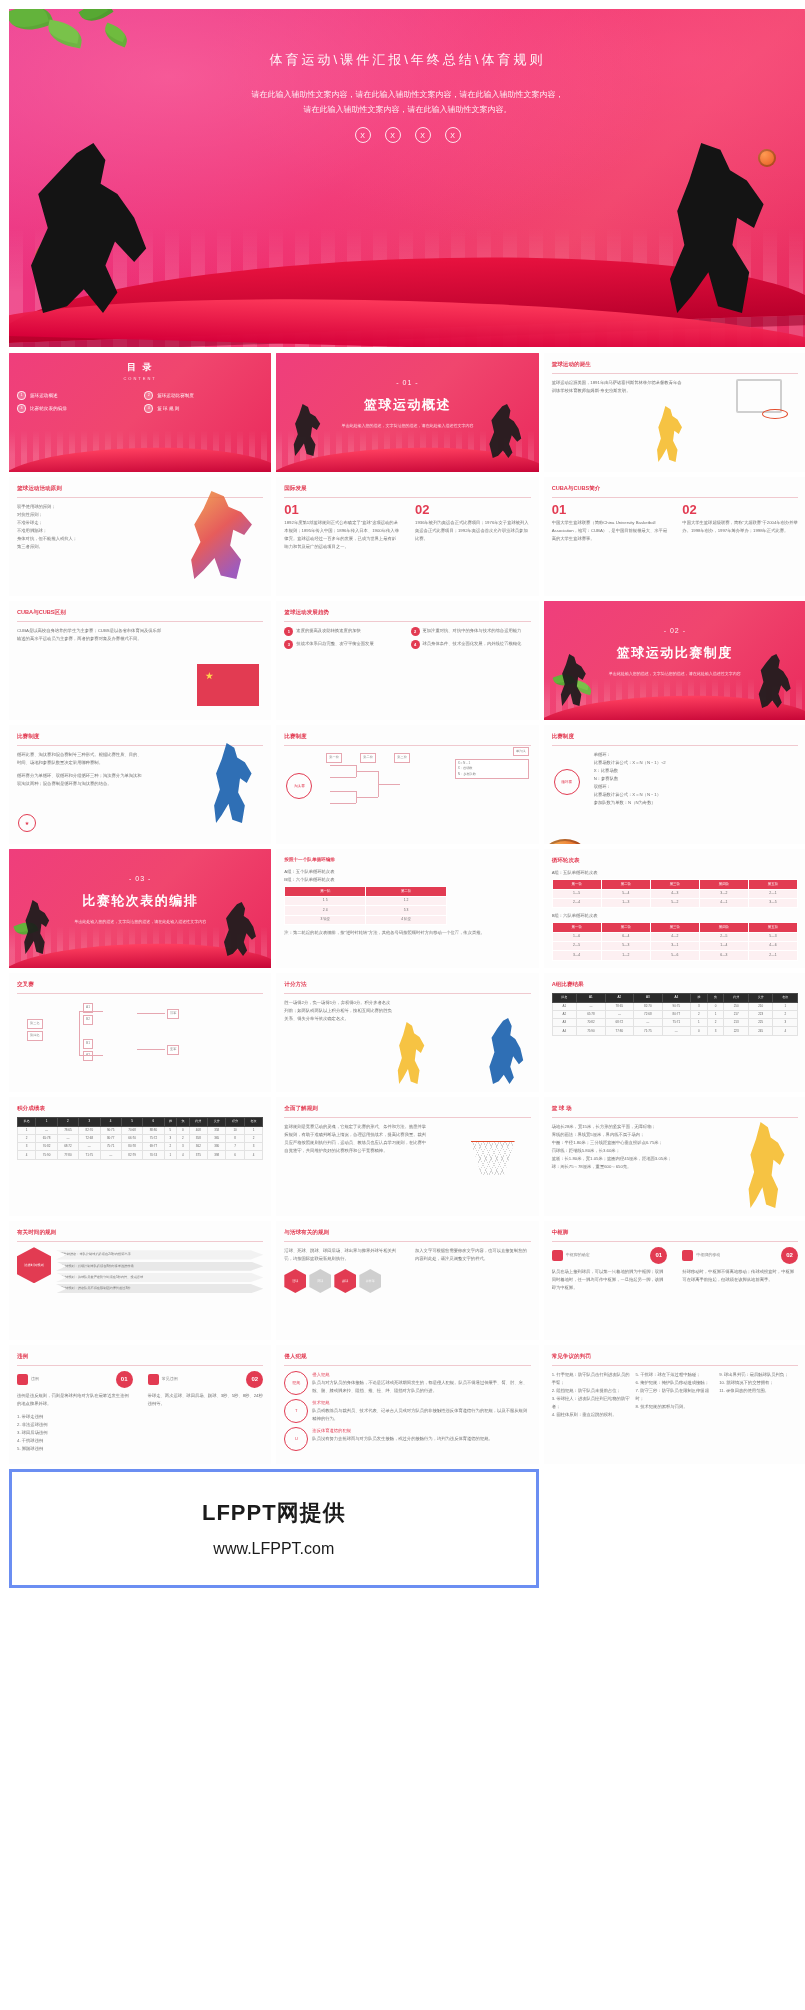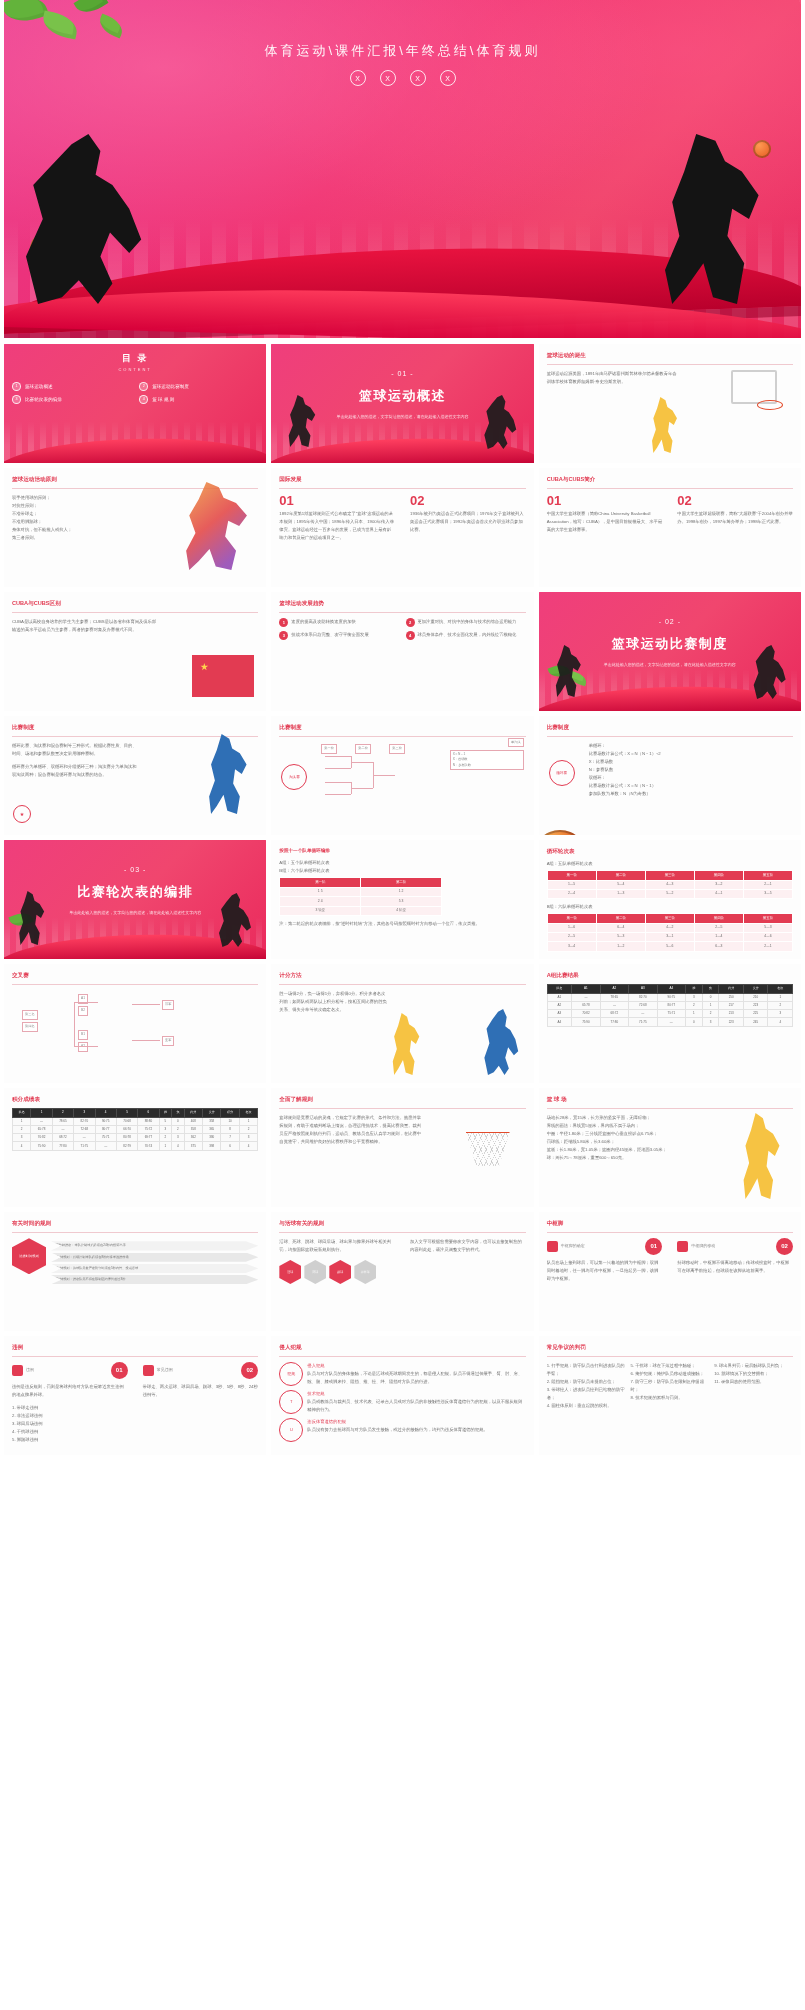--- a/index.html
+++ b/index.html
@@ -2,21 +2,21 @@
 <html><head>
 <meta charset="utf-8">
 <style>
   * { box-sizing: border-box; margin: 0; padding: 0; }
   body {
     width: 805px;
     background: #ffffff;
     font-family: "Liberation Sans", sans-serif;
     color: #fff;
   }
-  .page { width: 805px; padding: 0; background: #fff; }
+  .page { width: 805px; padding: 9px; background: #fff; }
 
   
   .hero {
     position: relative;
     width: 797px; height: 338px;
     margin: 0 auto 6px auto;
     background:
       radial-gradient(ellipse at 20% 20%, rgba(255,120,170,.55), transparent 55%),
       radial-gradient(ellipse at 85% 15%, rgba(255,90,140,.5), transparent 50%),
       linear-gradient(135deg, #e8368f 0%, #ef2f6e 45%, #f0456b 70%, #e8275f 100%);
@@ -211,20 +211,24 @@
 
     <div class="leaves">
       <div class="leaf" style="left:10px;top:8px;width:42px;height:26px;transform:rotate(-18deg)"></div>
       <div class="leaf" style="left:48px;top:26px;width:36px;height:22px;transform:rotate(12deg);background:#79c24a"></div>
       <div class="leaf" style="left:82px;top:6px;width:30px;height:18px;transform:rotate(-32deg);background:#57a833"></div>
       <div class="leaf" style="left:104px;top:30px;width:26px;height:16px;transform:rotate(24deg);background:#6fbb3e"></div>
     </div>
 
     <div class="hero-top">
       <div class="hero-kicker">体育运动\课件汇报\年终总结\体育规则</div>
+      <div class="hero-desc">
+        <div>请在此输入辅助性文案内容，请在此输入辅助性文案内容，请在此输入辅助性文案内容，</div>
+        <div>请在此输入辅助性文案内容，请在此输入辅助性文案内容。</div>
+      </div>
       <div class="hero-dots">
         <span>X</span>
         <span>X</span>
         <span>X</span>
         <span>X</span>
       </div>
     </div>
 
     <div class="player left"></div>
     <div class="player right"></div>
@@ -876,15 +880,21 @@
           <div>8. 技术犯规的累积与罚则。</div>
         </div>
         <div class="p">
           <div>9. 球出界判罚：最后触球队员判负；</div>
           <div>10. 跳球情况下的交替拥有；</div>
           <div>11. 录像回放的使用范围。</div>
         </div>
       </div>
     </div>
 
+    <div class="slide white" style="grid-column: span 2; display:flex; align-items:center; justify-content:center; background:#fff; border:3px solid #6b8ef2;">
+      <div style="text-align:center">
+        <div class="ft1" style="font-size:22px">LFPPT网提供</div>
+        <div class="ft2" style="font-size:16px;margin-top:5px">www.LFPPT.com</div>
+      </div>
+    </div>
 
   </div>
 </div>
 
 </body></html>

